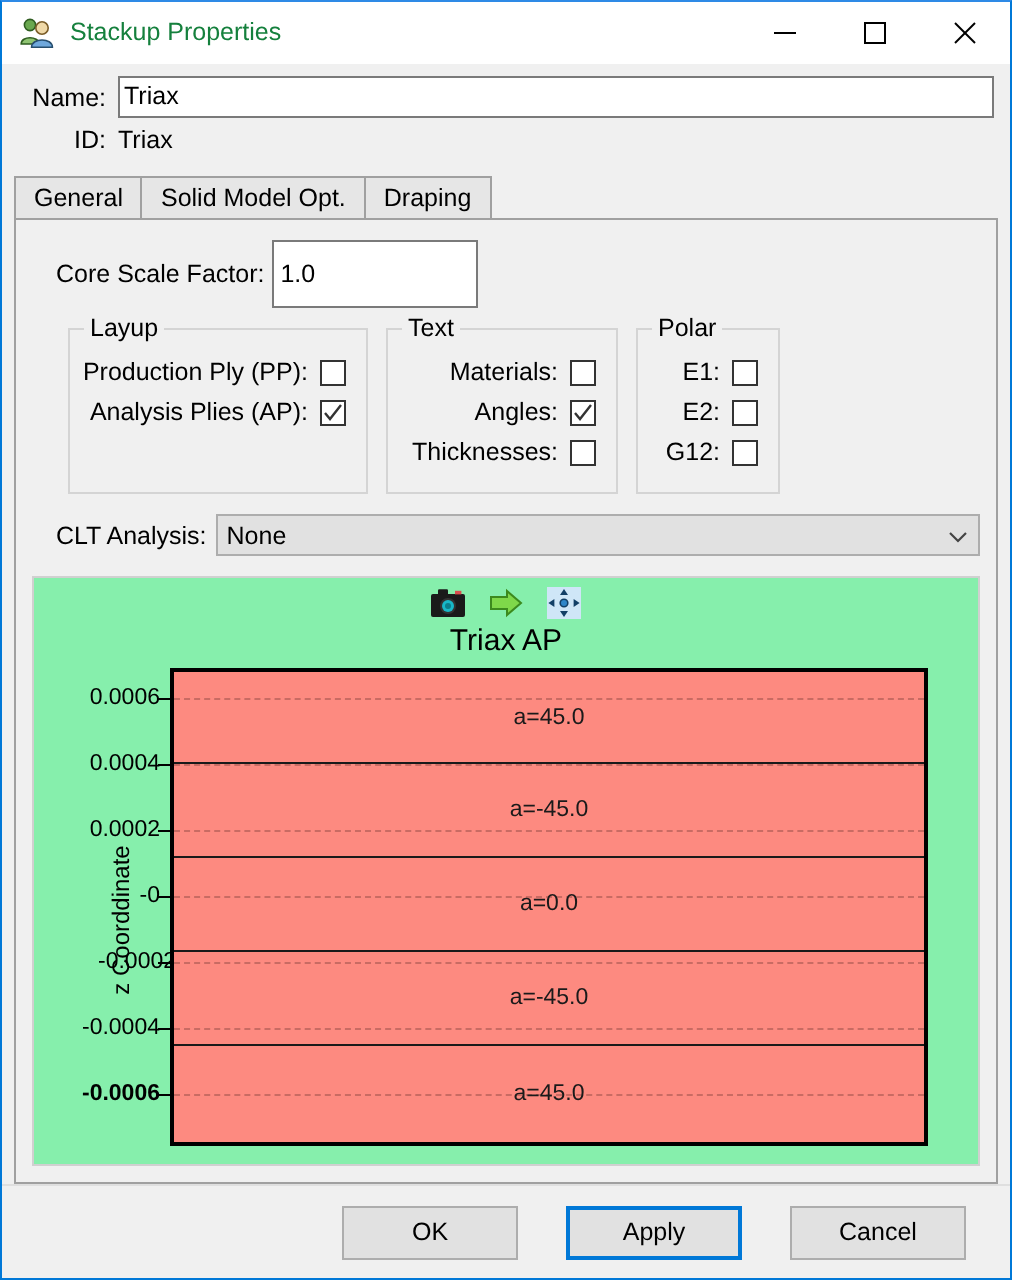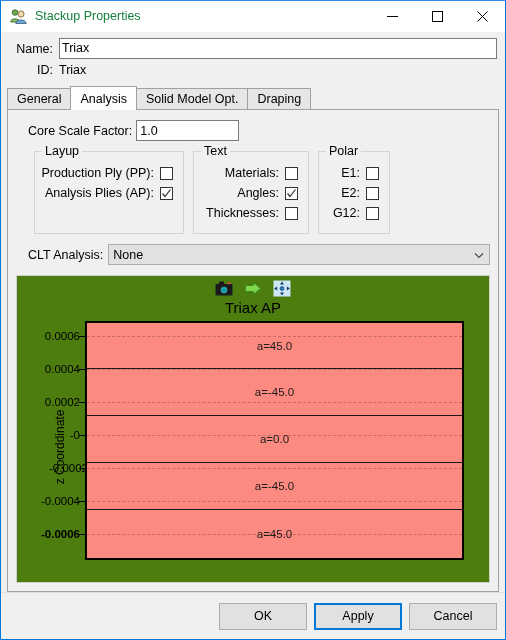--- a/index.html
+++ b/index.html
@@ -122,21 +122,21 @@
     flex: 1 1 auto;
     display: flex;
     flex-direction: column;
     padding: 10px 8px 8px 8px;
     overflow: hidden;
   }
 
   .csf-row { display: flex; align-items: center; margin: 0 0 10px 12px; }
   .csf-lbl { font-size: 12.5px; margin-right: 4px; white-space: nowrap; }
   .csf-input {
-    width: 103px; height: 21px;
+    width: 103px; height: 34px;
     background: #fff;
     border: 1px solid #7a7a7a;
     padding: 0 3px;
     display: flex; align-items: center;
     font-size: 12.5px;
   }
 
   
   .groups {
     display: flex;
@@ -199,21 +199,21 @@
     padding: 0 4px;
     font-size: 12.5px;
     cursor: default;
     position: relative;
   }
   .combo .cval { flex: 1 1 auto; }
   .chev { width: 12px; height: 12px; flex: 0 0 auto; }
 
   
   .chartpanel {
-    background: #4d7c0f;
+    background: #86efac;
     border: 1px solid #d0d0d0;
     flex: 1 1 auto;
     position: relative;
     overflow: hidden;
     min-height: 0;
   }
   .chart-toolbar {
     display: flex;
     justify-content: center;
     gap: 11px;
@@ -285,22 +285,22 @@
     border-top: 1px dashed #c96b63;
     z-index: 1;
   }
 
   
   .footer {
     height: 47px;
     display: flex;
     align-items: center;
     justify-content: flex-end;
-    padding-right: 8px;
-    gap: 7px;
+    padding-right: 22px;
+    gap: 24px;
     border-top: 1px solid #dfdfdf;
     flex: 0 0 auto;
     background: #f0f0f0;
   }
   .btn {
     width: 88px; height: 27px;
     background: #e1e1e1;
     border: 1px solid #adadad;
     display: flex; align-items: center; justify-content: center;
     font-size: 12.5px;
@@ -352,21 +352,20 @@
       <div class="textinput" placeholder="">Triax</div>
     </div>
     <div class="row">
       <span class="lbl id-lbl">ID:</span>
       <span class="id-val">Triax</span>
     </div>
   </div>
 
   <div class="tabstrip">
     <div class="tab">General</div>
-    <div class="tab active">Analysis</div>
     <div class="tab">Solid Model Opt.</div>
     <div class="tab">Draping</div>
   </div>
 
   <div class="tabpanel">
 
     <div class="csf-row">
       <span class="csf-lbl">Core Scale Factor:</span>
       <div class="csf-input">1.0</div>
     </div>

